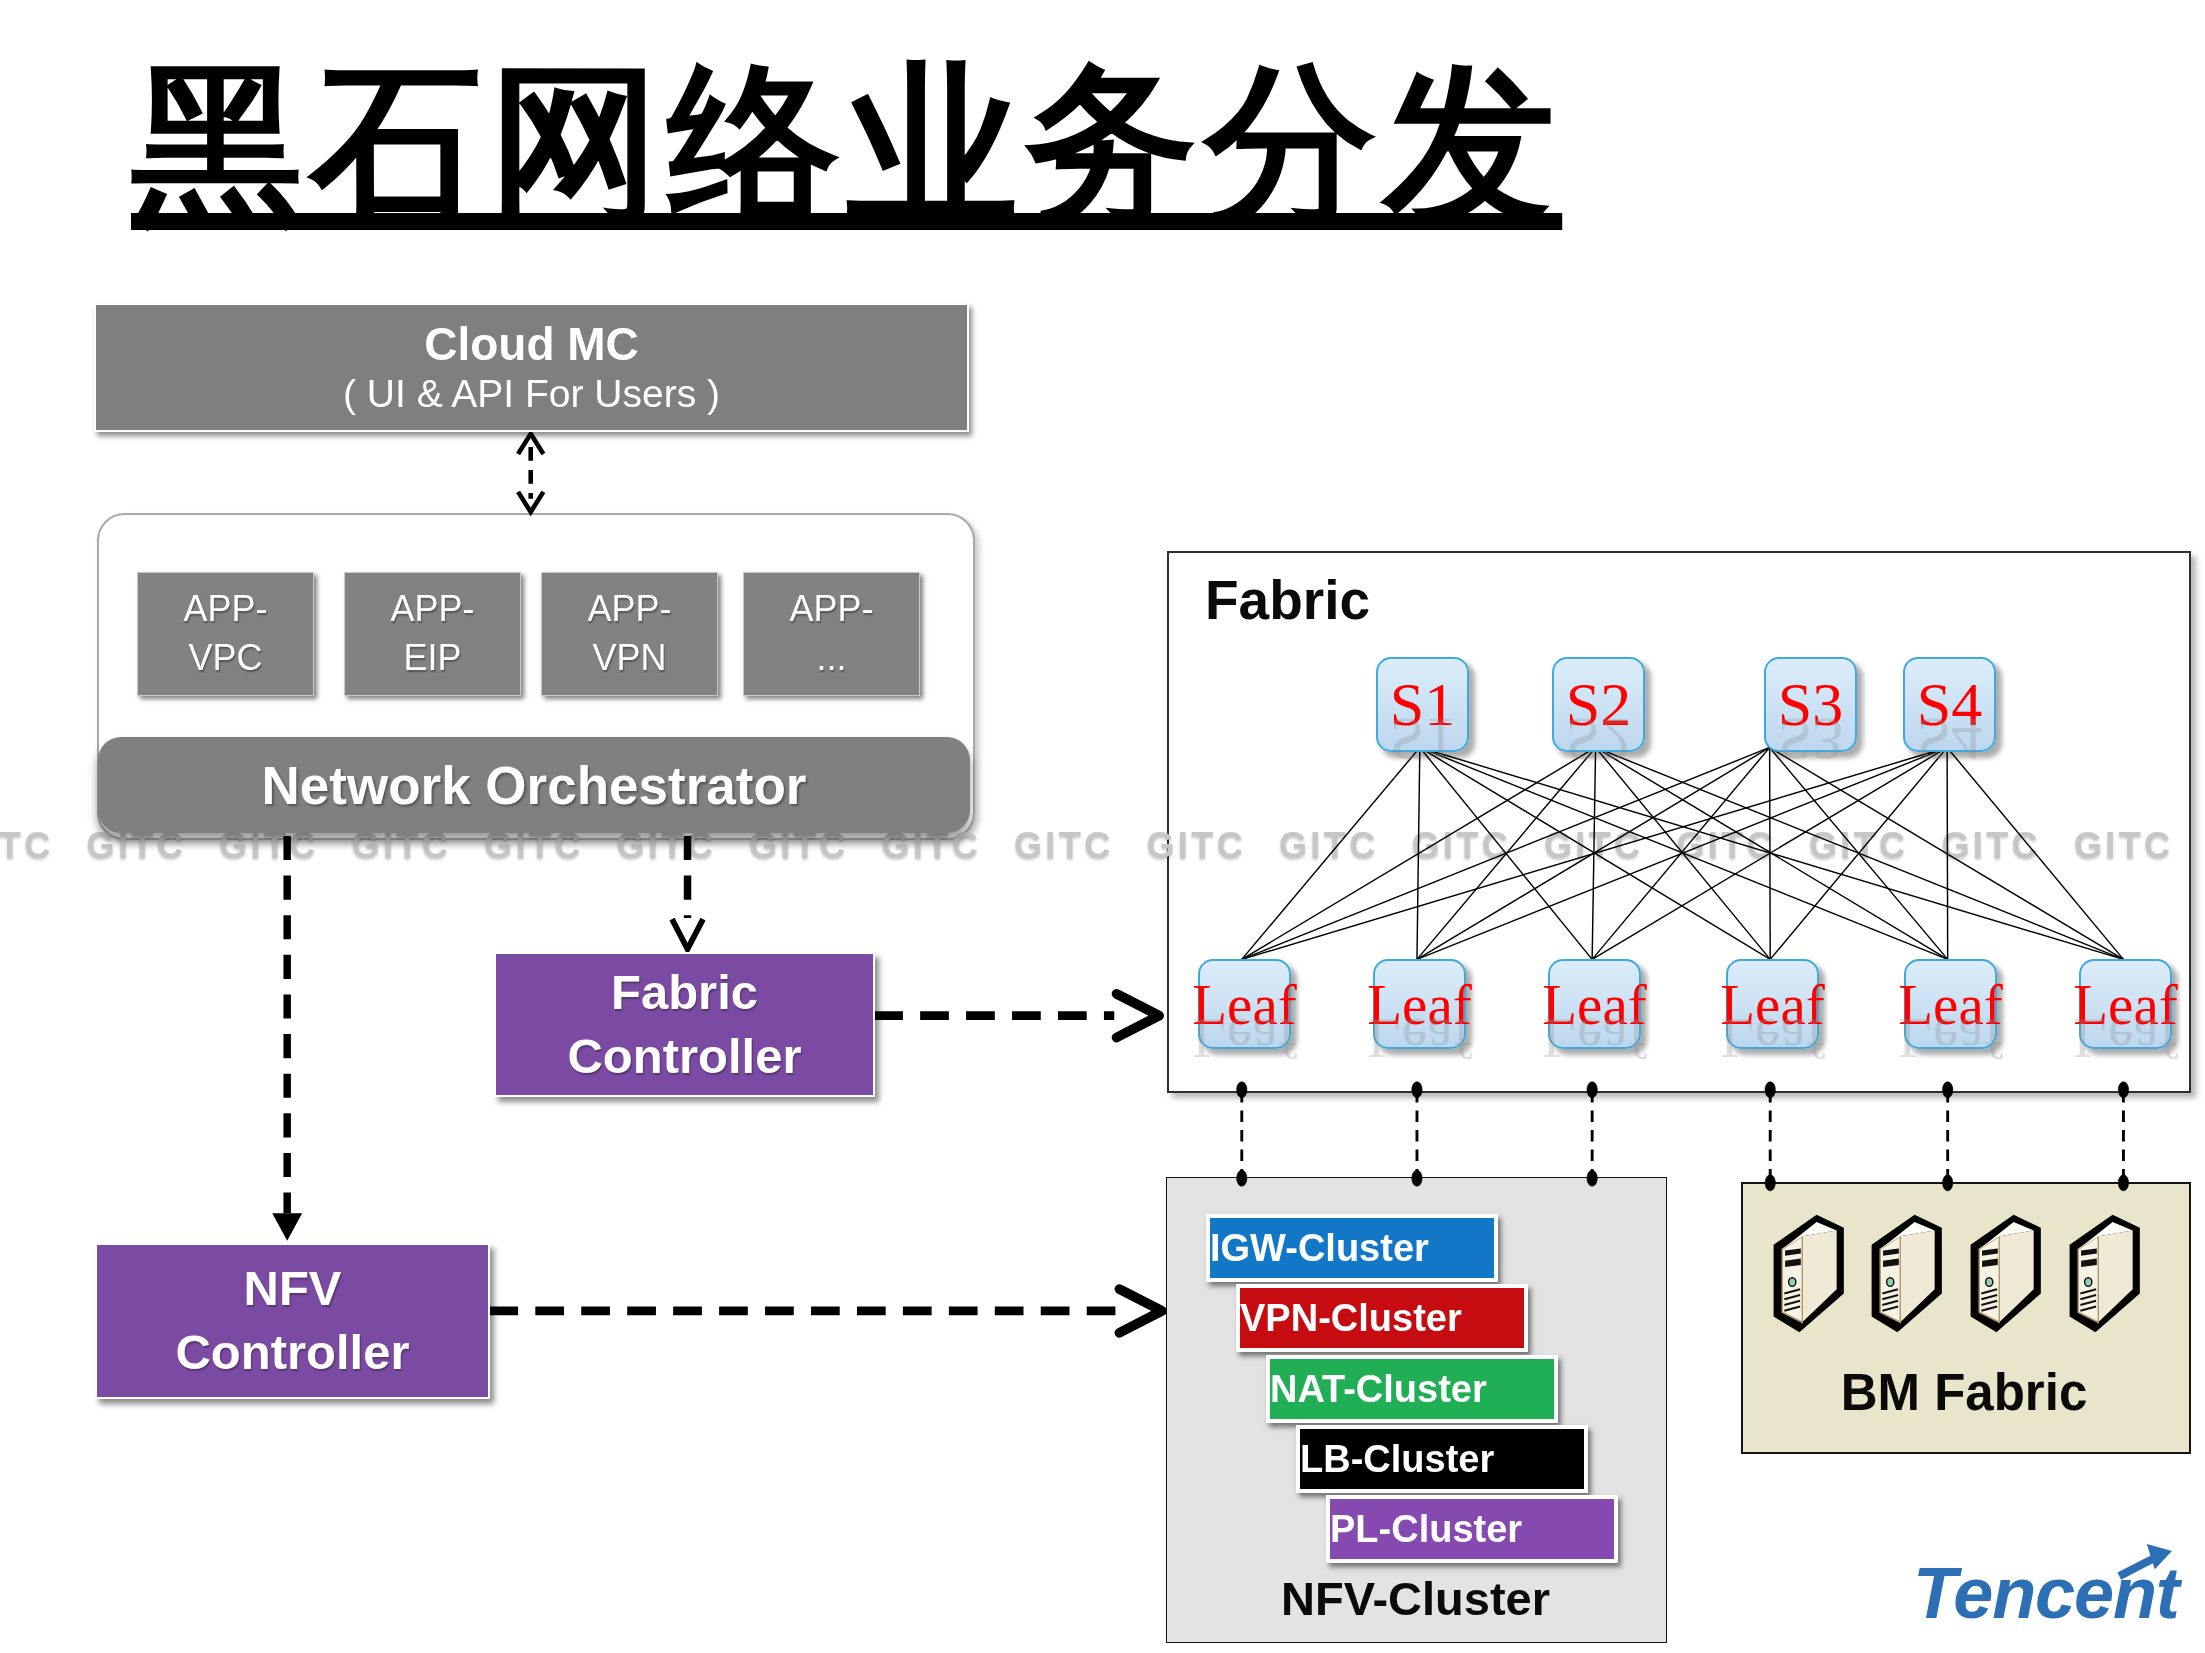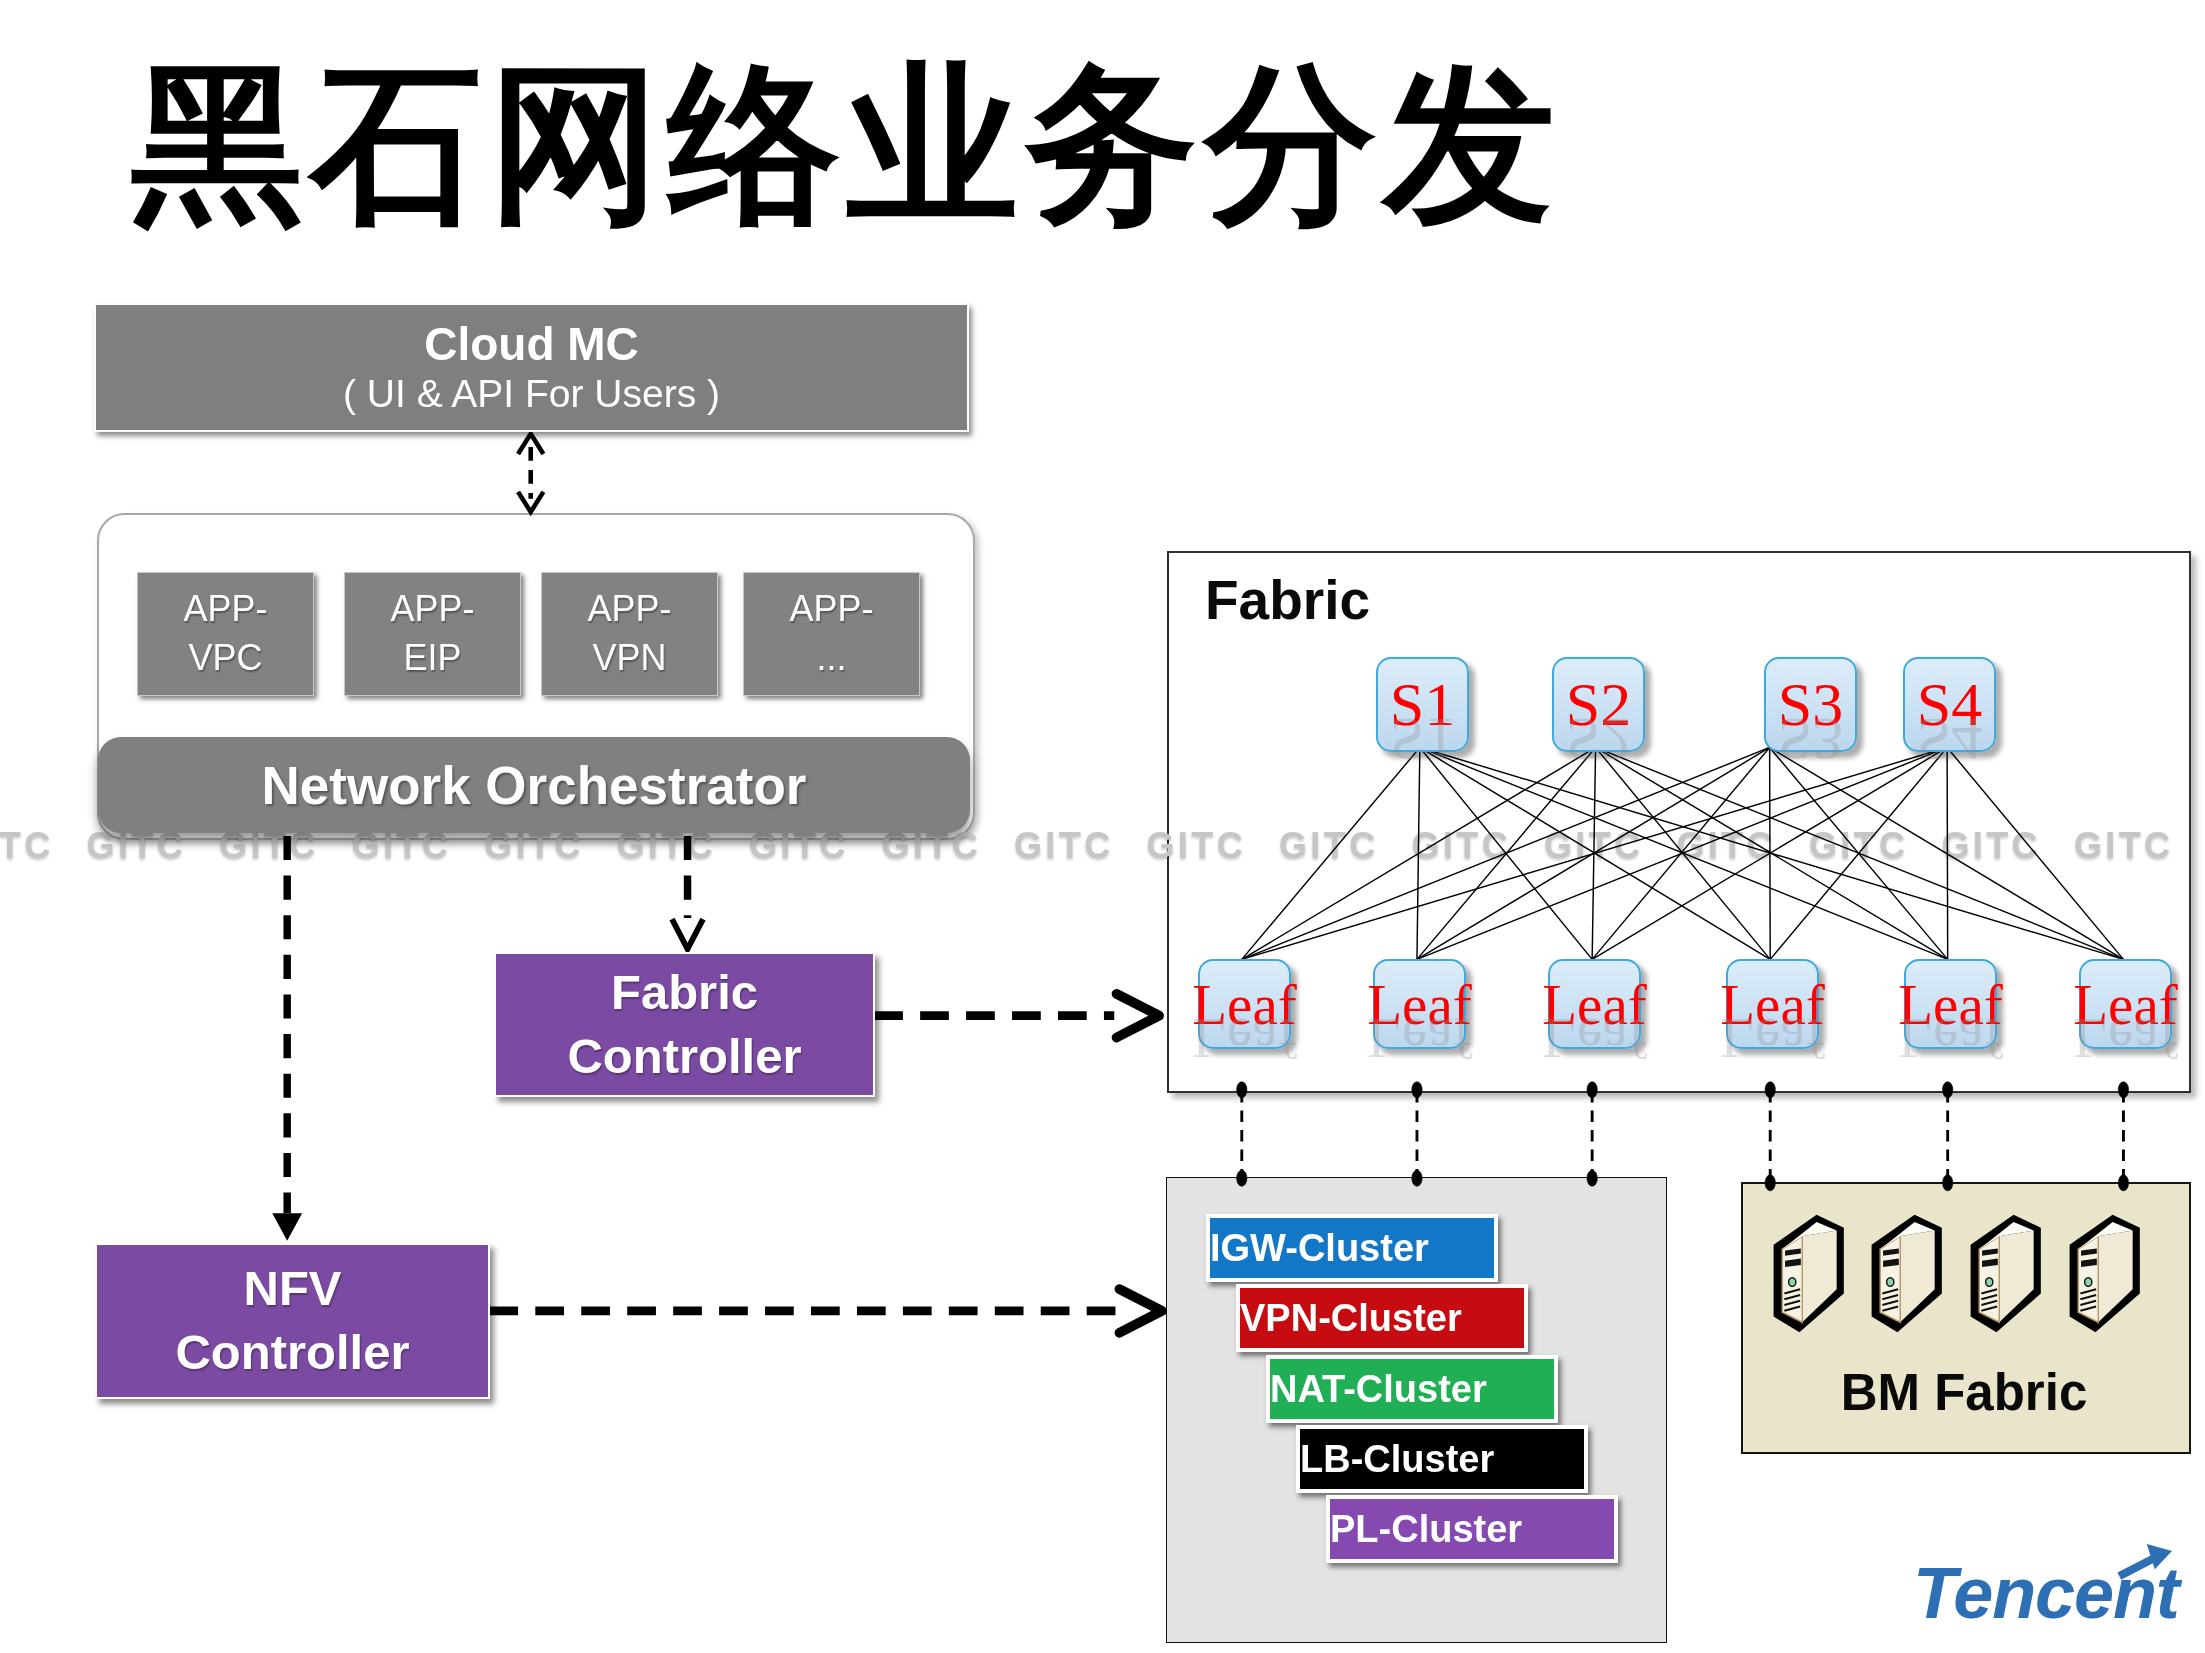--- a/index.html
+++ b/index.html
@@ -2,21 +2,21 @@
 <html style="font-size:9.2px"><head>
 <meta charset="utf-8">
 <style>
   html,body{margin:0;padding:0;background:#fff;}
   #stage{position:relative;width:2205px;height:1654px;background:#ffffff;overflow:hidden;
          font-family:"Liberation Sans", sans-serif;}
   .abs{position:absolute;}
 
   
   #page-title{left:131px;top:55px;font-size:172px;line-height:1.05;font-weight:bold;color:#000;
-              letter-spacing:6.9px;font-family:"DejaVu Sans", sans-serif;white-space:nowrap;z-index:4;}
+              letter-spacing:6.9px;font-family:"DejaVu Sans", sans-serif;white-space:nowrap;z-index:4;text-decoration:underline;}
 
   
   #cloudmc{left:94px;top:303px;width:871px;height:125px;background:#7f7f7f;
            border:2.9px solid #fcfcfc;box-shadow:3.4px 4px 5.2px rgba(0,0,0,.45);
            display:flex;flex-direction:column;align-items:center;justify-content:center;z-index:4;}
   #cloudmc .t1{font-size:46px;font-weight:bold;color:#fff;line-height:1.15;}
   #cloudmc .t2{font-size:39px;color:#fff;line-height:1.2;}
 
   
   #orchestrator{left:97px;top:513px;width:874px;height:323px;background:#fff;
@@ -263,20 +263,21 @@
   </div>
   <div class="abs clabel" id="cl2">
     <span>NAT-Cluster</span>
   </div>
   <div class="abs clabel" id="cl3">
     <span>LB-Cluster</span>
   </div>
   <div class="abs clabel" id="cl4">
     <span>PL-Cluster</span>
   </div>
+  <div class="abs" id="nfvclusterlabel">NFV-Cluster</div>
 
   <svg class="abs server" id="sv0" viewBox="0 0 120 180">
     <polygon points="12,50 72,8 110,26 110,118 48,172 12,150" fill="#000"></polygon>
     <polygon points="52,38 100,30 100,112 52,158" fill="#efe9d6"></polygon>
     <polygon points="24,56 52,38 52,158 24,144" fill="#f7f3e4" stroke="#b59a6a" stroke-width="2"></polygon>
     <polygon points="24,56 72,18 100,30 52,38" fill="#fdfcf6"></polygon>
     <rect x="28" y="62" width="22" height="7" fill="#111" transform="skewY(-8)"></rect>
     <rect x="28" y="76" width="22" height="9" fill="#111" transform="skewY(-8)"></rect>
     <ellipse cx="38" cy="102" rx="5" ry="6" fill="#8fd4b0" stroke="#111" stroke-width="2"></ellipse>
     <g stroke="#111" stroke-width="3">

